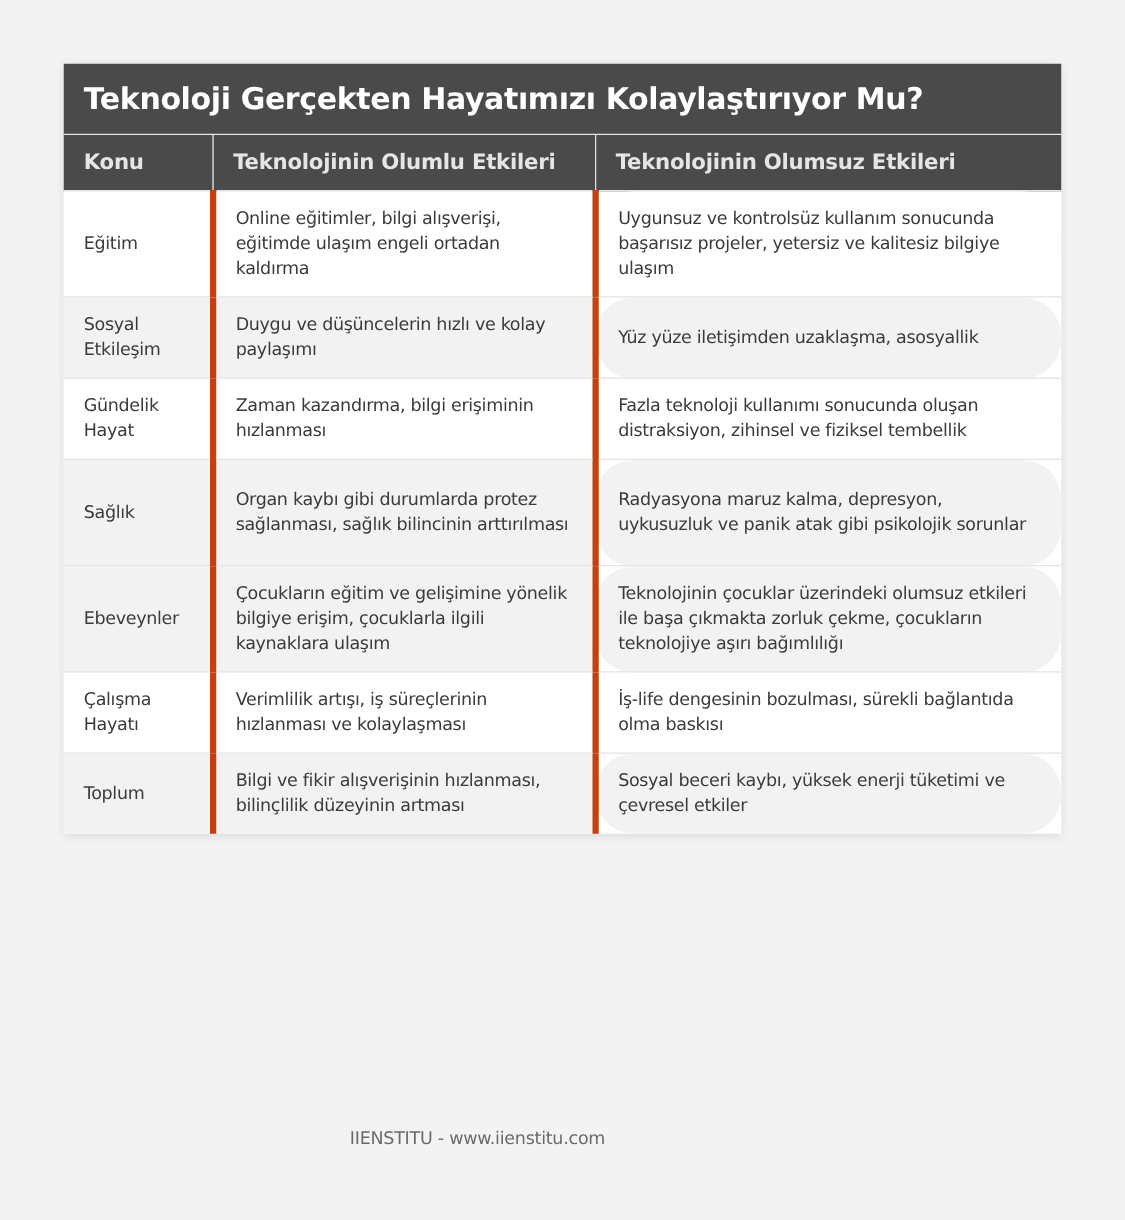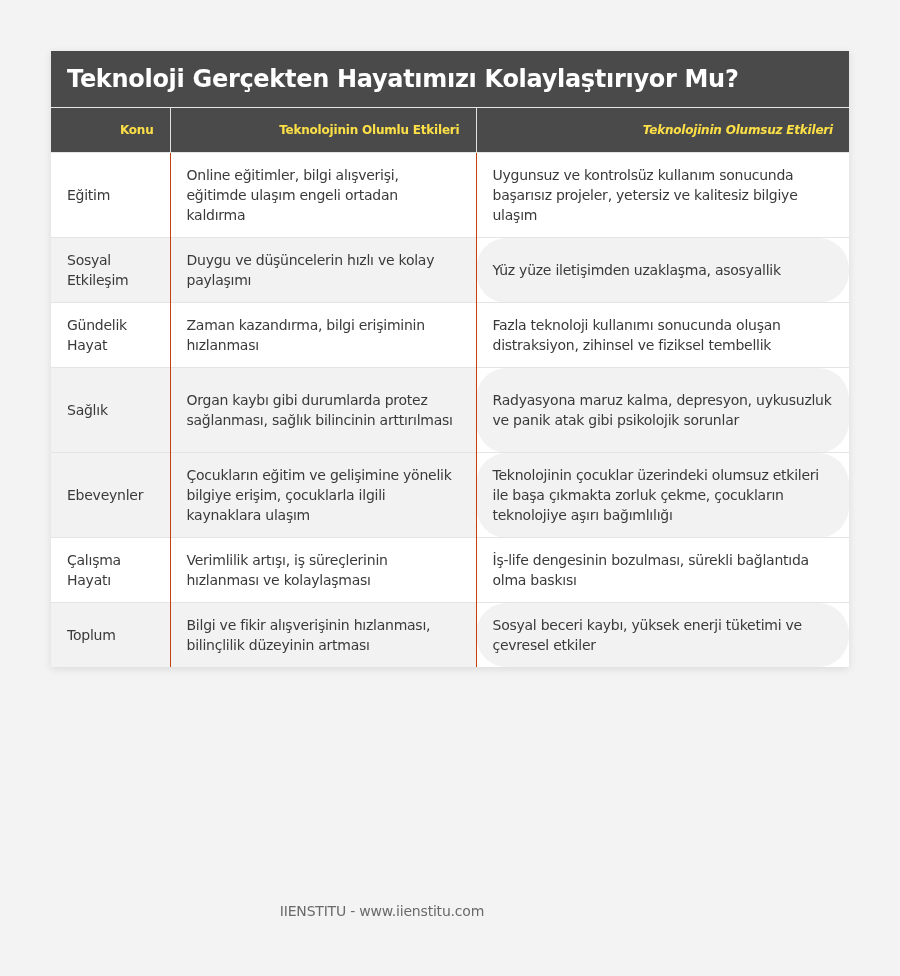--- a/index.html
+++ b/index.html
@@ -35,37 +35,37 @@
     table {
       width: 100%;
       border-collapse: collapse;
       table-layout: fixed;
     }
     col.c1 { width: 119px; }
     col.c2 { width: 306px; }
     col.c3 { width: 373px; }
     thead th {
       background: #4a4a4a;
-      color: #fde047;
+      color: #e5e5e5;
       font-weight: bold;
-      font-size: 12px;
-      text-align: right;
+      font-size: 17px;
+      text-align: left;
       height: 44px;
       padding: 0 16px;
       border-right: 1px solid #e0e0e0;
       letter-spacing: -0.2px;
     }
-    thead th:last-child { border-right: none; font-style: italic; }
+    thead th:last-child { border-right: none; }
     tbody td {
       color: #3a3a3a;
       font-size: 14px;
       line-height: 20px;
       padding: 12px 16px;
       vertical-align: middle;
-      border-right: 1px solid #c2410c;
+      border-right: 5px solid #c2410c;
       border-top: 1px solid #e4e4e4;
       letter-spacing: -0.25px;
     }
     tbody td:last-child { border-right: none; border-radius: 31px; }
     tbody tr.odd td { background: #ffffff; }
     tbody tr.even td { background: #f2f2f2; }
     tbody tr.h3 td { height: 60px; }
     tbody tr.h2 td { height: 40px; }
     .footer {
       position: absolute;

